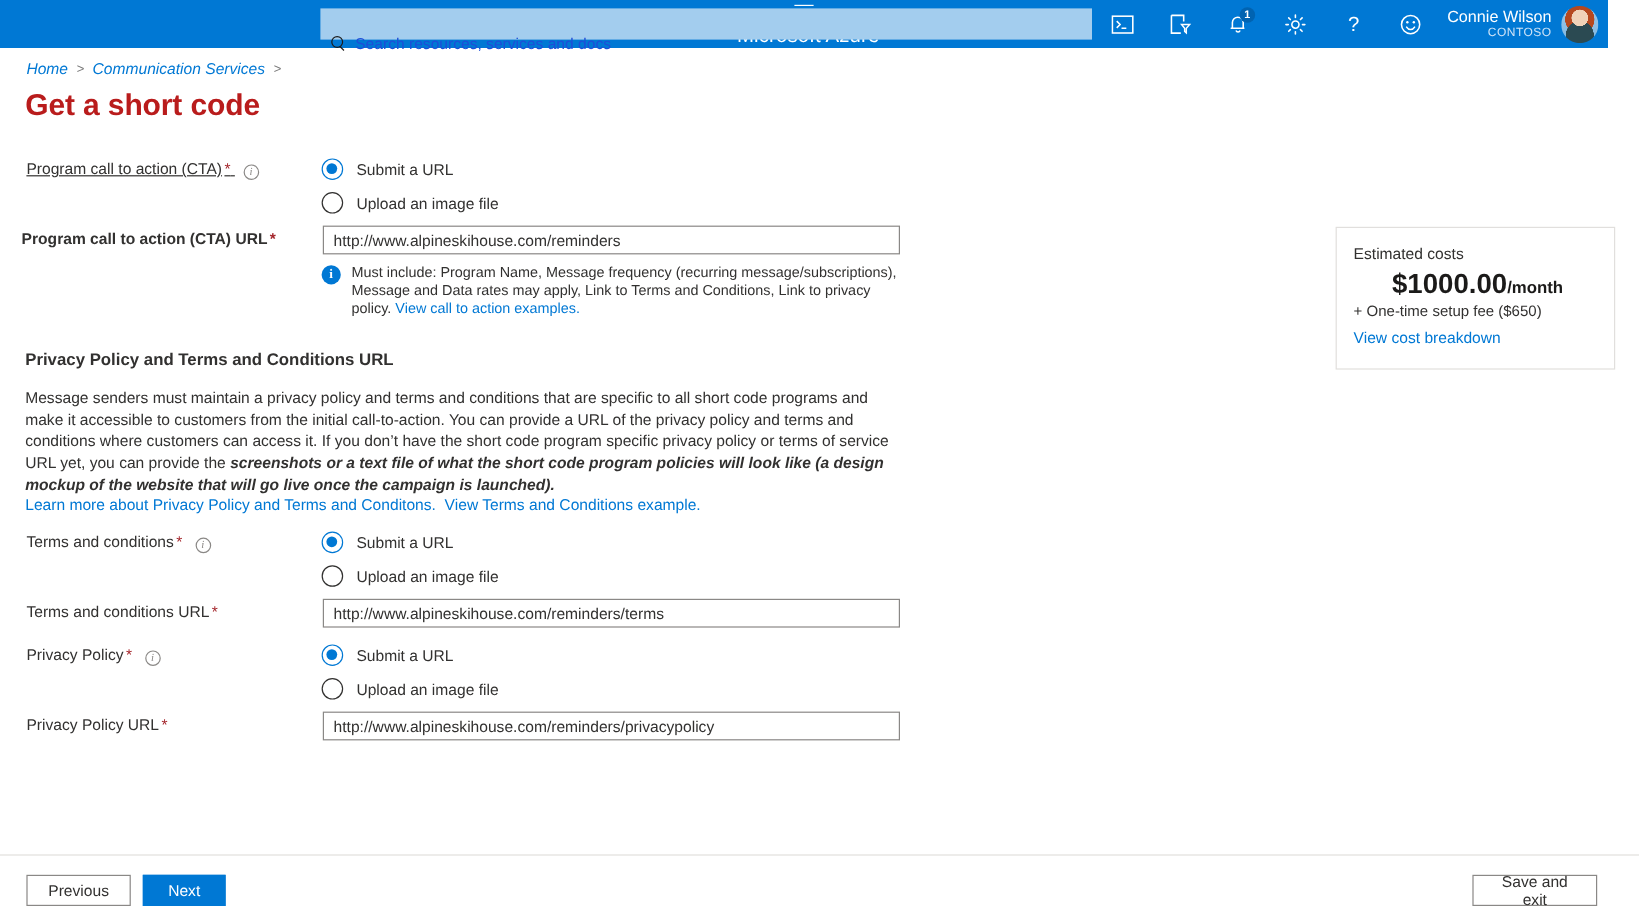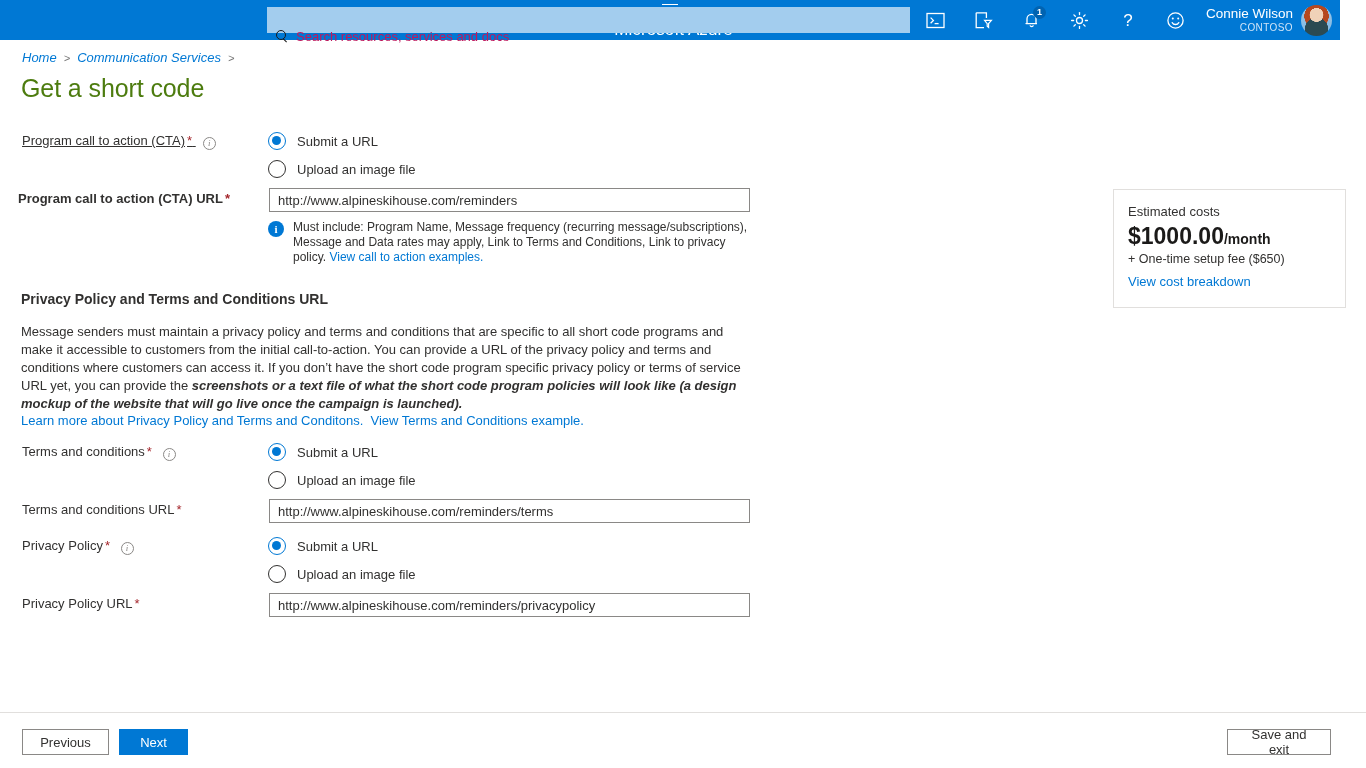--- a/index.html
+++ b/index.html
@@ -48,21 +48,21 @@
     content: ""; position: absolute; left: 0; top: 0;
     width: 8px; height: 8px; border: 1.3px solid #1b1b1b;
     border-radius: 50%;
   }
   .searchwrap .mag::after {
     content: ""; position: absolute; left: 7px; top: 7.5px;
     width: 5px; height: 1.3px; background: #1b1b1b;
     transform: rotate(45deg); transform-origin: left center;
   }
   .searchwrap span {
-    font-size: 13px; color: #be185d; line-height: 1; margin-top: 33px;
+    font-size: 13px; color: #1d4ed8; line-height: 1; margin-top: 33px;
   }
 
   .hdr-icons {
     position: absolute; right: 0; top: 0; height: 40px;
     display: flex; align-items: center;
   }
   .hicon {
     width: 48px; height: 40px; display: flex;
     align-items: center; justify-content: center;
     cursor: pointer; position: relative;
@@ -94,21 +94,21 @@
   
   .breadcrumb {
     position: absolute; left: 22px; top: 50px;
     font-size: 13px; display: flex; align-items: center; gap: 7px; font-style: italic;
   }
   .breadcrumb a { color: #0078d4; text-decoration: none; cursor: pointer; }
   .bc-sep { color: #767676; font-size: 11px; }
 
   .pagetitle {
     position: absolute; left: 21px; top: 74px;
-    font-size: 25px; font-weight: 400; color: #4d7c0f;
+    font-size: 25px; font-weight: 700; color: #b91c1c;
     letter-spacing: -.1px;
   }
 
   
   .form { position: absolute; left: 0; top: 0; width: 1366px; }
   .flabel {
     position: absolute; font-size: 13px; color: #323130;
     white-space: nowrap;
   }
   .req { color: #a4262c; margin-left: 2px; }
@@ -183,20 +183,21 @@
     position: absolute; left: 1113px; top: 189px;
     width: 233px; height: 119px;
     background: #ffffff; border: 1px solid #e1dfdd;
     padding: 14px 16px 0 14px;
   }
   .cc-title { font-size: 13px; color: #323130; }
   .cc-amount {
     margin-top: 5px; color: #1b1a19;
     font-size: 23px; font-weight: 700; line-height: 1.05;
     white-space: nowrap;
+    margin-left: 32px;
   }
   .cc-amount .per { font-size: 14px; font-weight: 600; }
   .cc-fee { margin-top: 4px; font-size: 12.5px; color: #323130; }
   .cc-link {
     margin-top: 8px; font-size: 13px; color: #0078d4;
     text-decoration: none; cursor: pointer; display: inline-block;
   }
 
   
   .footdiv {

